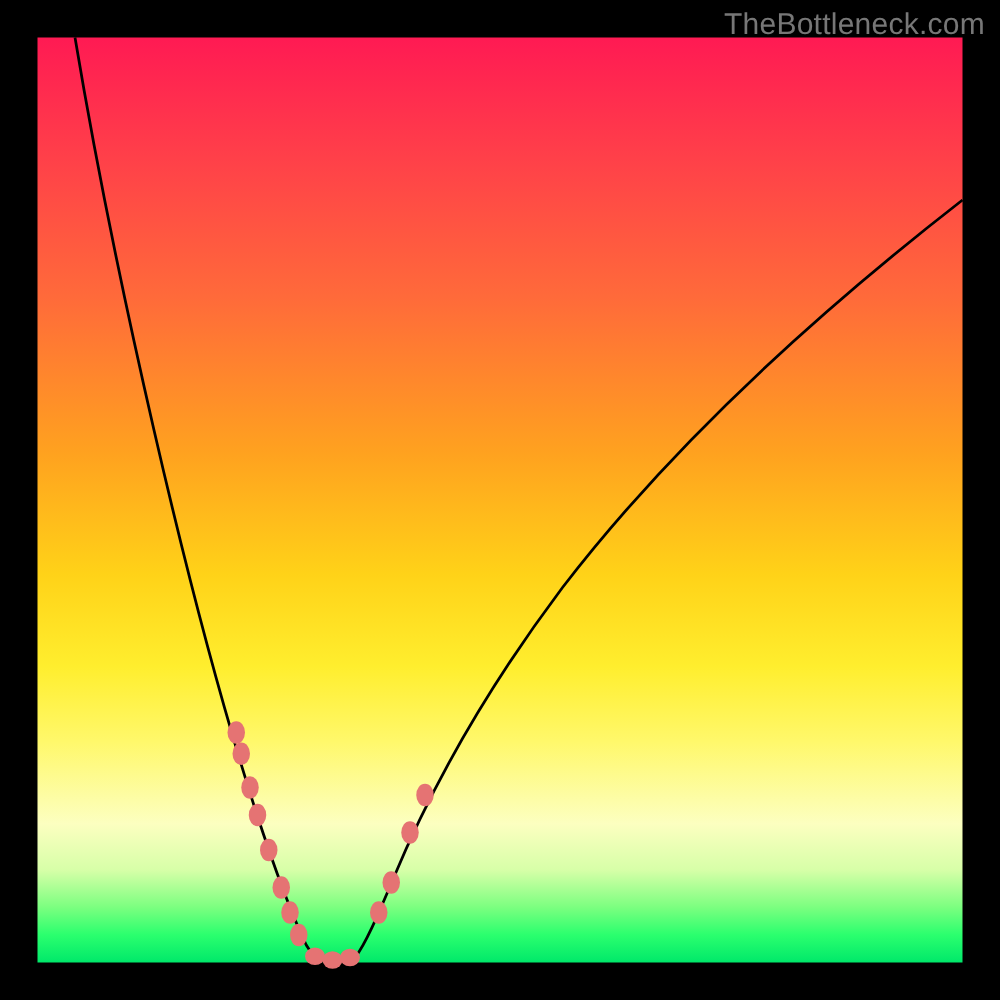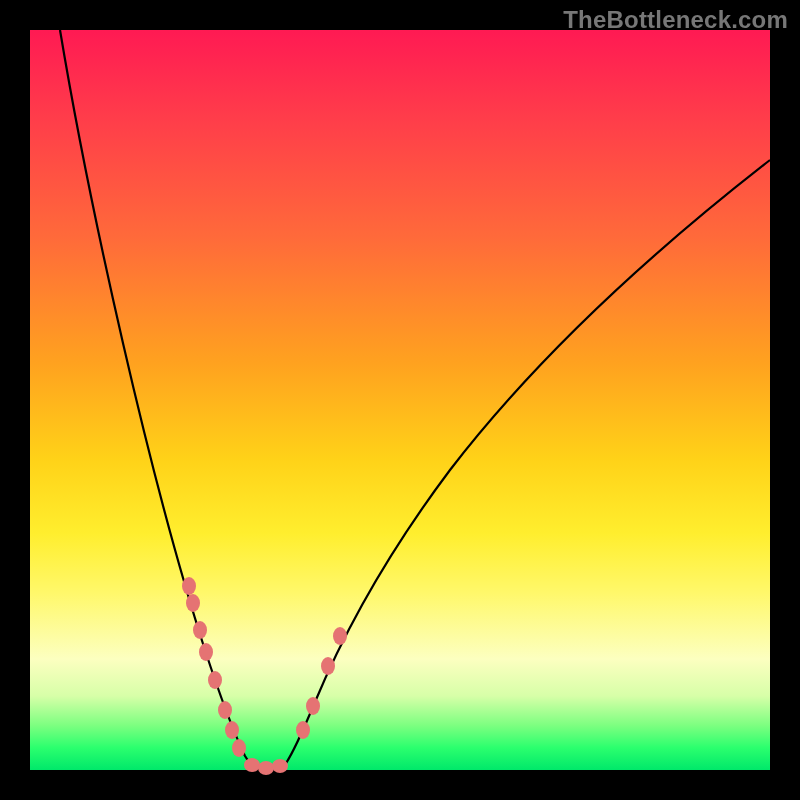--- a/index.html
+++ b/index.html
@@ -38,21 +38,21 @@
       #2bff6e 97%,
       #00e86a 100%
     );
   }
   .watermark {
     position: absolute;
     top: 6px;
     right: 12px;
     color: #777;
     font-size: 24px;
-    font-weight: 700;
+    font-weight: 400;
     letter-spacing: 0.2px;
     user-select: none;
   }
   svg.curves {
     position: absolute;
     left: 0;
     top: 0;
     width: 740px;
     height: 740px;
     overflow: visible;

